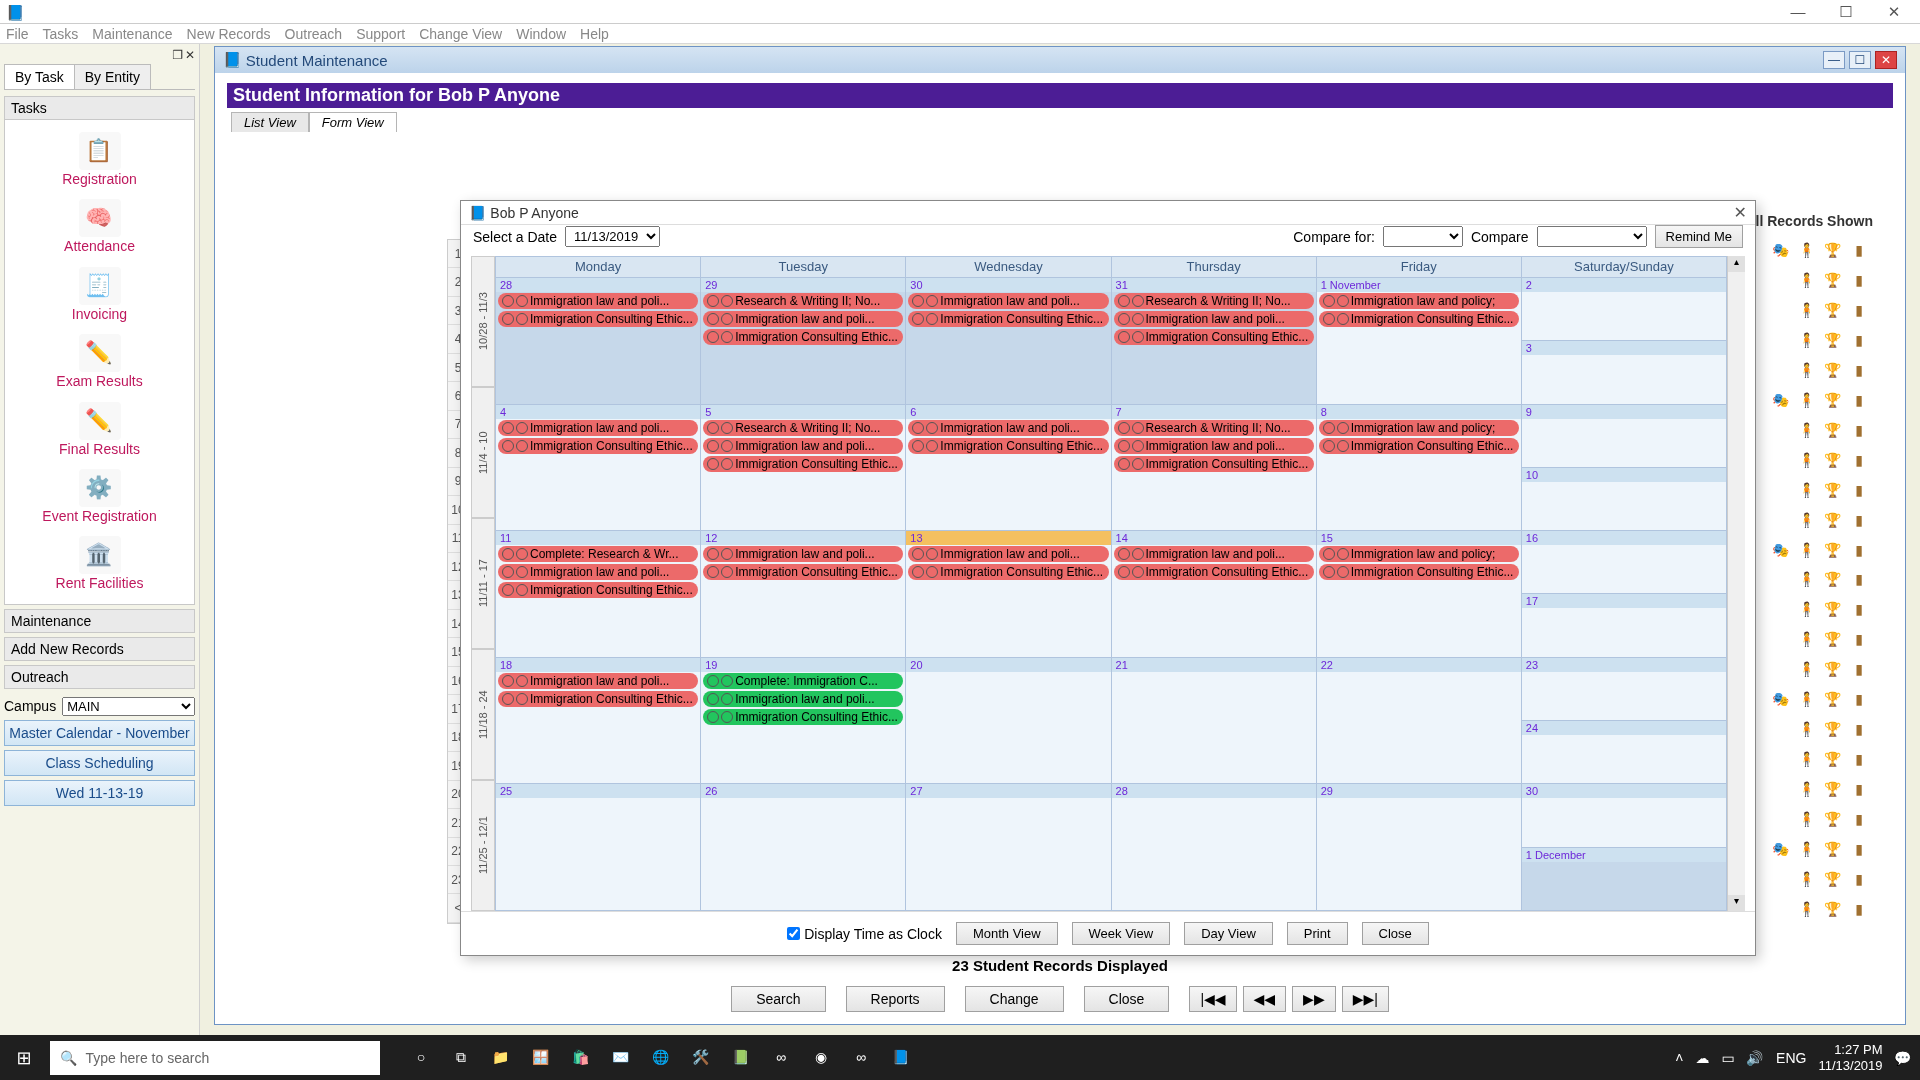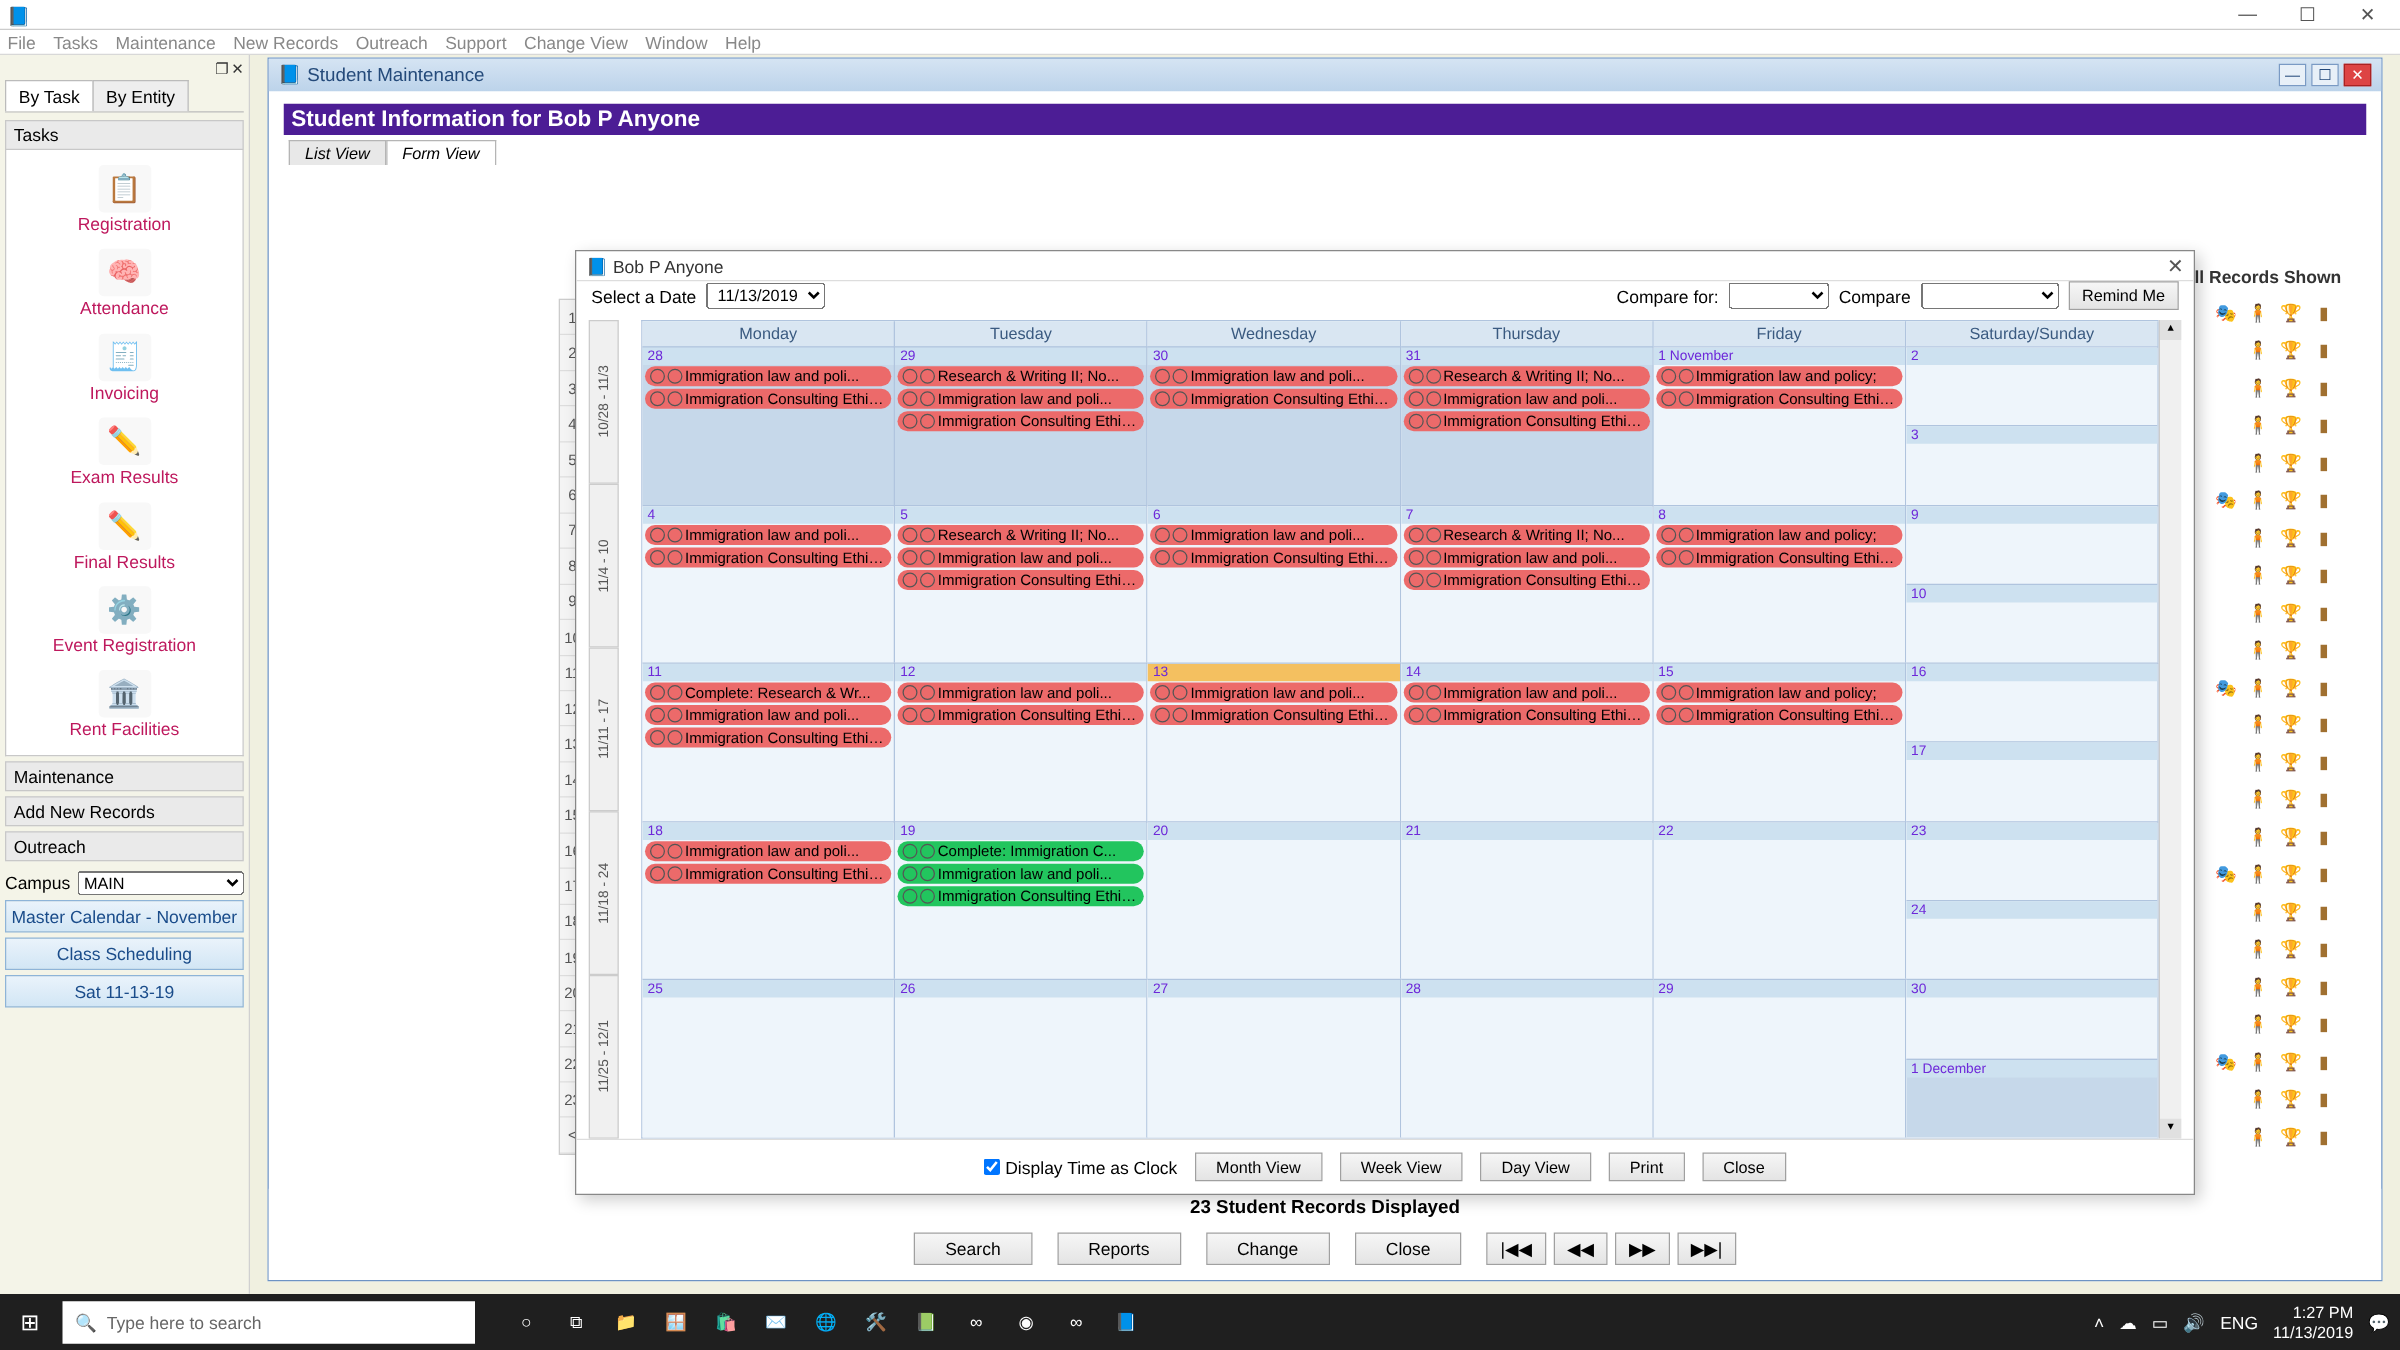--- a/index.html
+++ b/index.html
@@ -66,21 +66,21 @@
 .remind-btn { border: 1px solid #a0a0a0; background: linear-gradient(#f6f6f6,#e4e4e4); padding: 3px 10px; font-size: 13px; cursor: default; }
 
 .cal-controls-row { display: flex; align-items: center; gap: 8px; padding: 0 12px 8px; font-size: 14px; }
 .cal-controls-row .spacer { flex: 1; }
 .cal-controls-row select, .cal-controls-row input[type=text] { font-size: 13px; padding: 1px 4px; }
 
 .calendar-body { flex: 1; display: flex; padding: 0 10px; overflow: hidden; }
 .week-label-col { width: 24px; display: flex; flex-direction: column; }
 .week-label { flex: 1; writing-mode: vertical-rl; transform: rotate(180deg); font-size: 11px; color: #555; background: #f0f0f0; border: 1px solid #ccc; display: flex; align-items: center; justify-content: center; }
 
-.cal-grid { flex: 1; display: flex; flex-direction: column; border: 1px solid #b0c4de; border-right:none;margin-left:18px;}
+.cal-grid { flex: 1; display: flex; flex-direction: column; border: 1px solid #b0c4de; border-right:none;}
 .cal-dayheaders { display: flex; height: 20px; }
 .cal-dayheaders .dh { flex: 1; background: #d9e6f2; border-right: 1px solid #b0c4de; font-size: 13px; color: #3a5a80; text-align: center; line-height: 20px; }
 
 .cal-weeks { flex: 1; display: flex; flex-direction: column; }
 .cal-week { flex: 1; display: flex; }
 .cal-cell { flex: 1; border-right: 1px solid #b0c4de; border-top: 1px solid #b0c4de; background: #eef5fb; display: flex; flex-direction: column; overflow: hidden; position:relative;}
 .cal-cell.othermonth { background: #c6d8ea; }
 .cal-cell.today .datenum { background: #f4c060; }
 .datenum { font-size: 11px; color: #6d28d9; padding: 1px 4px; background: #cde1f0; }
 .cal-cell.split { flex-direction: column; }
@@ -197,21 +197,21 @@
         <div class="collapsed-section">Add New Records</div>
         <div class="collapsed-section">Outreach</div>
       </div>
     <div class="campus-row">
       <span>Campus</span>
       <select><option>MAIN</option></select>
     </div>
     <div id="link-btns">
         <div class="link-btn">Master Calendar - November</div>
         <div class="link-btn">Class Scheduling</div>
-        <div class="link-btn">Sat 11-13-19</div>
+        <div class="link-btn">Wed 11-13-19</div>
       </div>
   </div>
 
   <div class="main">
     <div class="mdi-window">
       <div class="mdi-title">
         <span>📘</span>&nbsp;
         <span>Student Maintenance</span>
         <div class="mdi-controls">
           <span>—</span>

